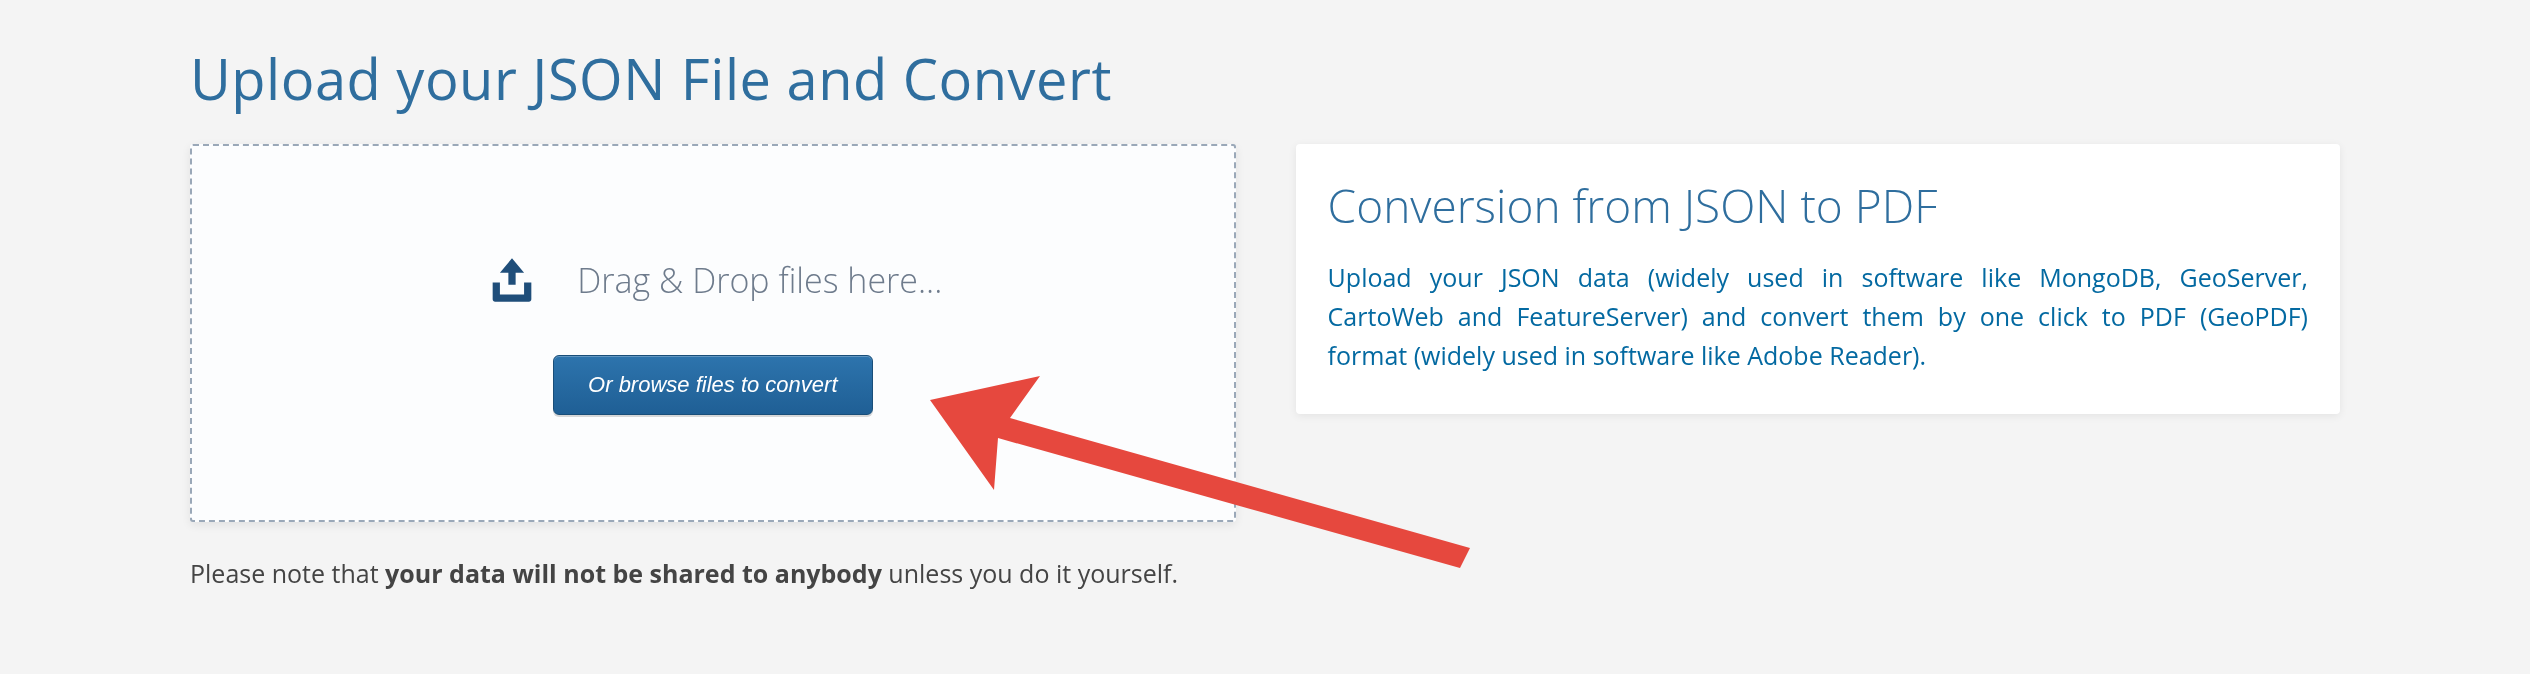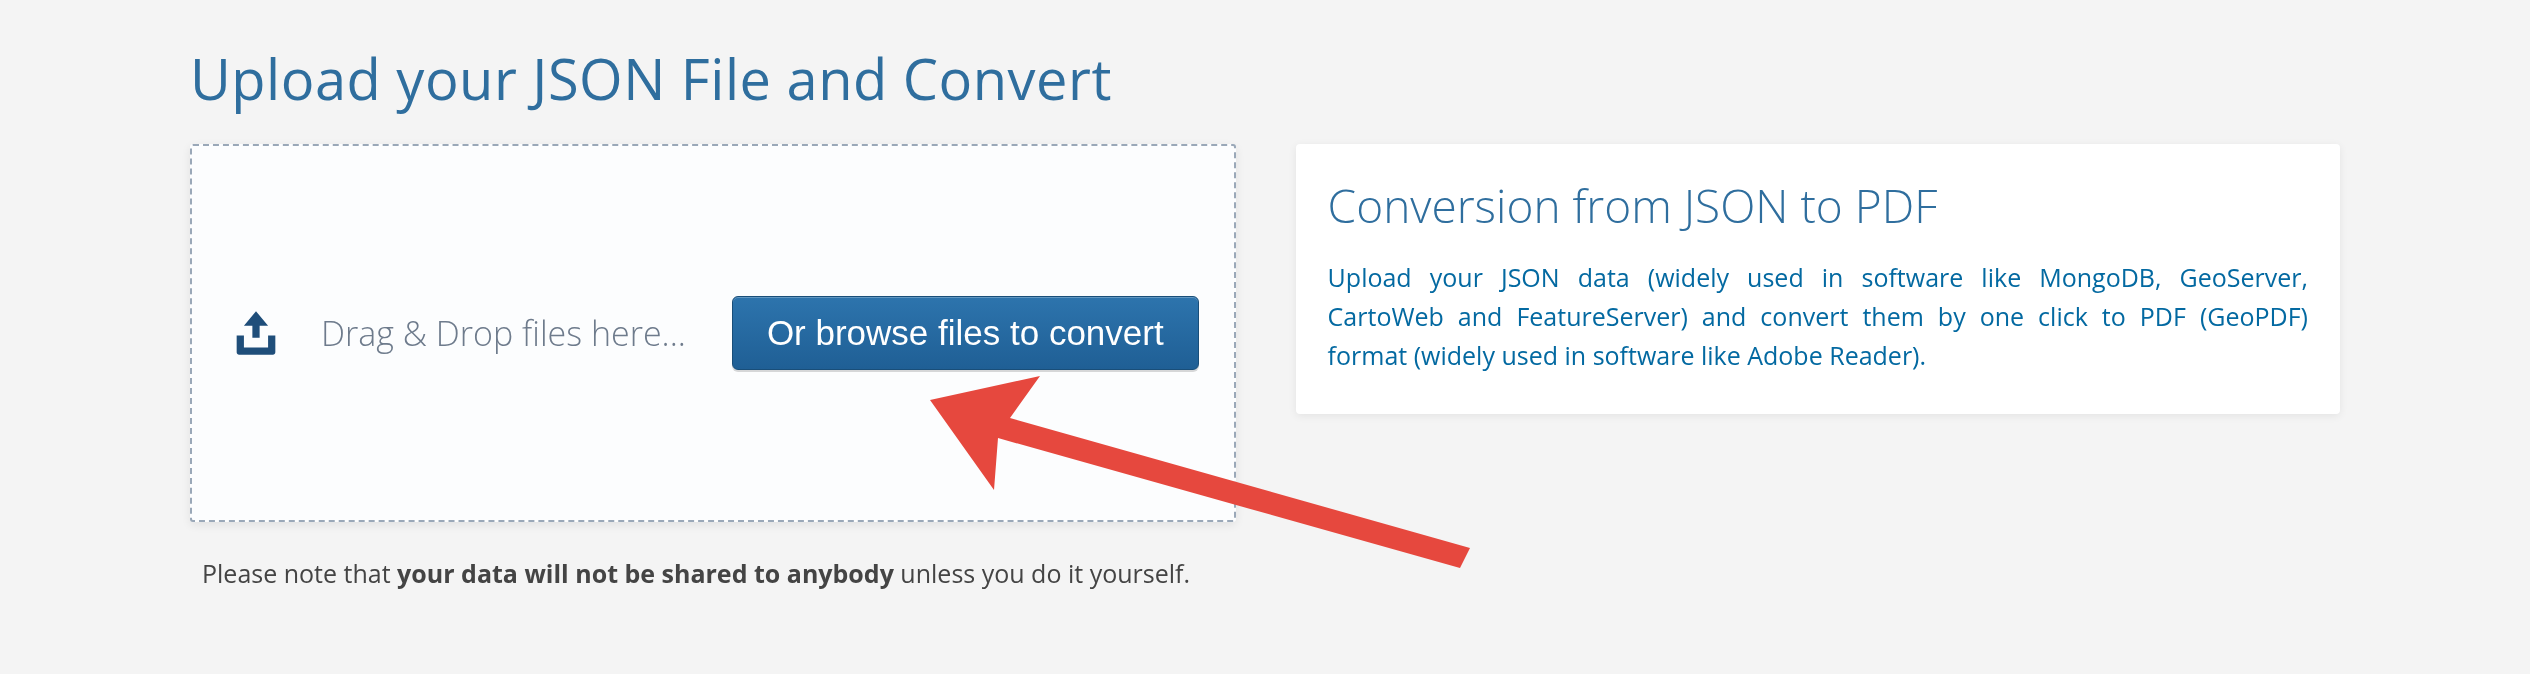--- a/index.html
+++ b/index.html
@@ -29,45 +29,46 @@
     align-items: flex-start;
   }
   .dropzone {
     width: 1110px;
     min-height: 378px;
     border: 2px dashed #9aa8b8;
     background: #fcfdfe;
     border-radius: 3px;
     box-shadow: 0 3px 10px rgba(0,0,0,0.08);
     display: flex;
-    flex-direction: row;
+    flex-direction: column;
     align-items: center;
     justify-content: center;
     gap: 46px;
   }
   .drop-row {
     display: flex;
     align-items: center;
     gap: 36px;
   }
   .drop-text {
     font-size: 34px;
     color: #6e7b8c;
     font-weight: 300;
   }
   .upload-icon svg { display:block; }
   .browse-btn {
     background: linear-gradient(#2d74ad, #1f5f95);
     border: 1px solid #194e79;
     color: #fff;
-    font-size: 35px;
+    font-size: 22px;
     padding: 16px 34px;
     border-radius: 6px;
     cursor: pointer;
     box-shadow: 0 2px 0 rgba(0,0,0,0.15), inset 0 1px 0 rgba(255,255,255,0.25);
+    font-style: italic;
   }
   .info-card {
     width: 1105px;
     background: #fff;
     border-radius: 4px;
     box-shadow: 0 2px 8px rgba(0,0,0,0.07);
     padding: 30px 32px 40px 32px;
   }
   .info-title {
     font-size: 46px;
@@ -79,21 +80,20 @@
     font-size: 25px;
     line-height: 1.55;
     color: #0369a1;
     text-align: justify;
     text-justify: inter-word;
   }
   .note {
     margin-top: 34px;
     font-size: 25px;
     color: #444;
-    margin-left: 12px;
   }
   .note b { font-weight: 700; }
   .arrow {
     position: absolute;
     left: 930px;
     top: 358px;
     pointer-events: none;
   }
 </style>
 </head>

